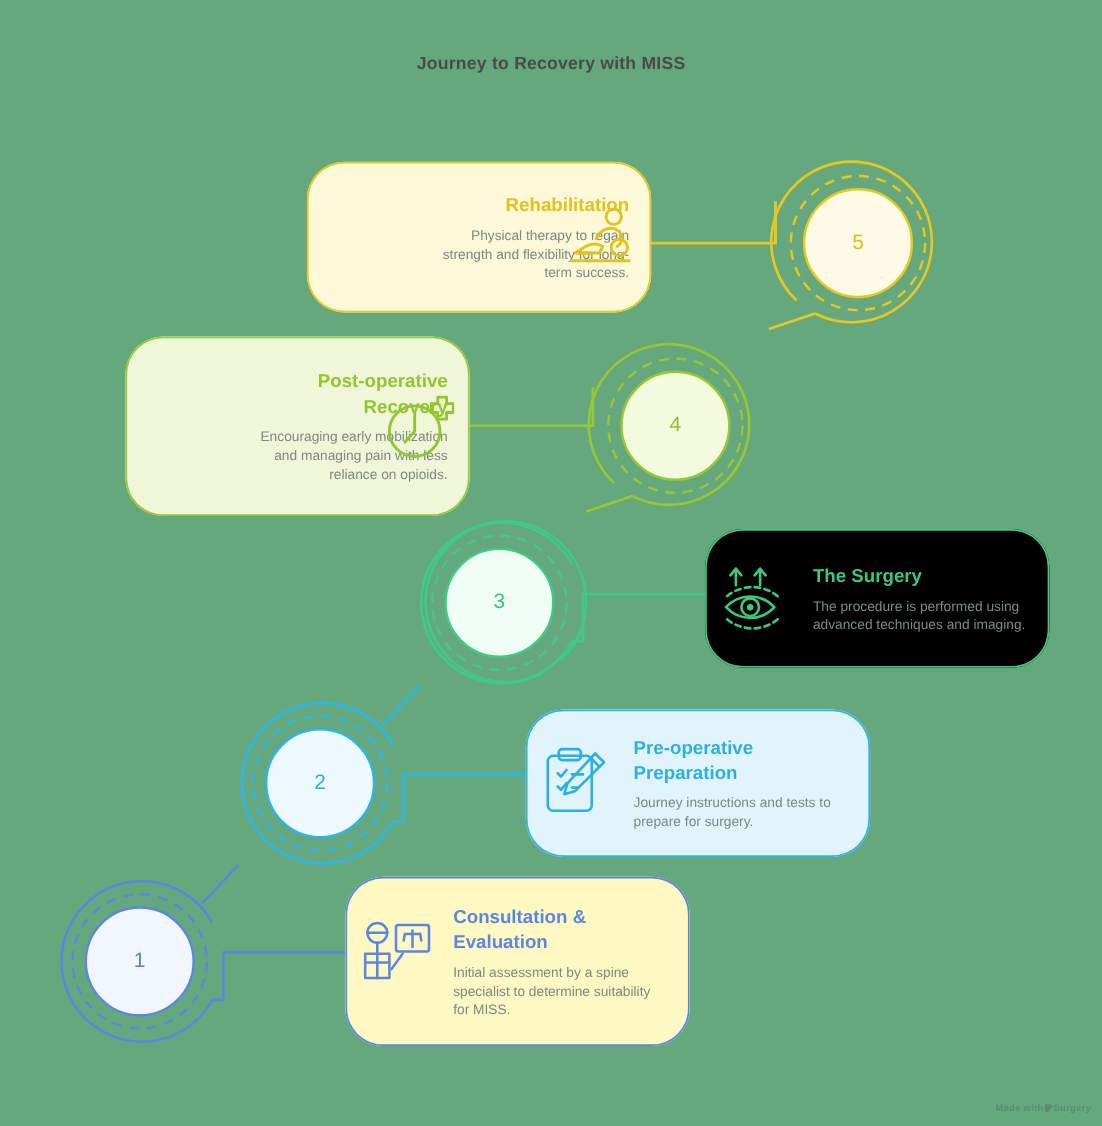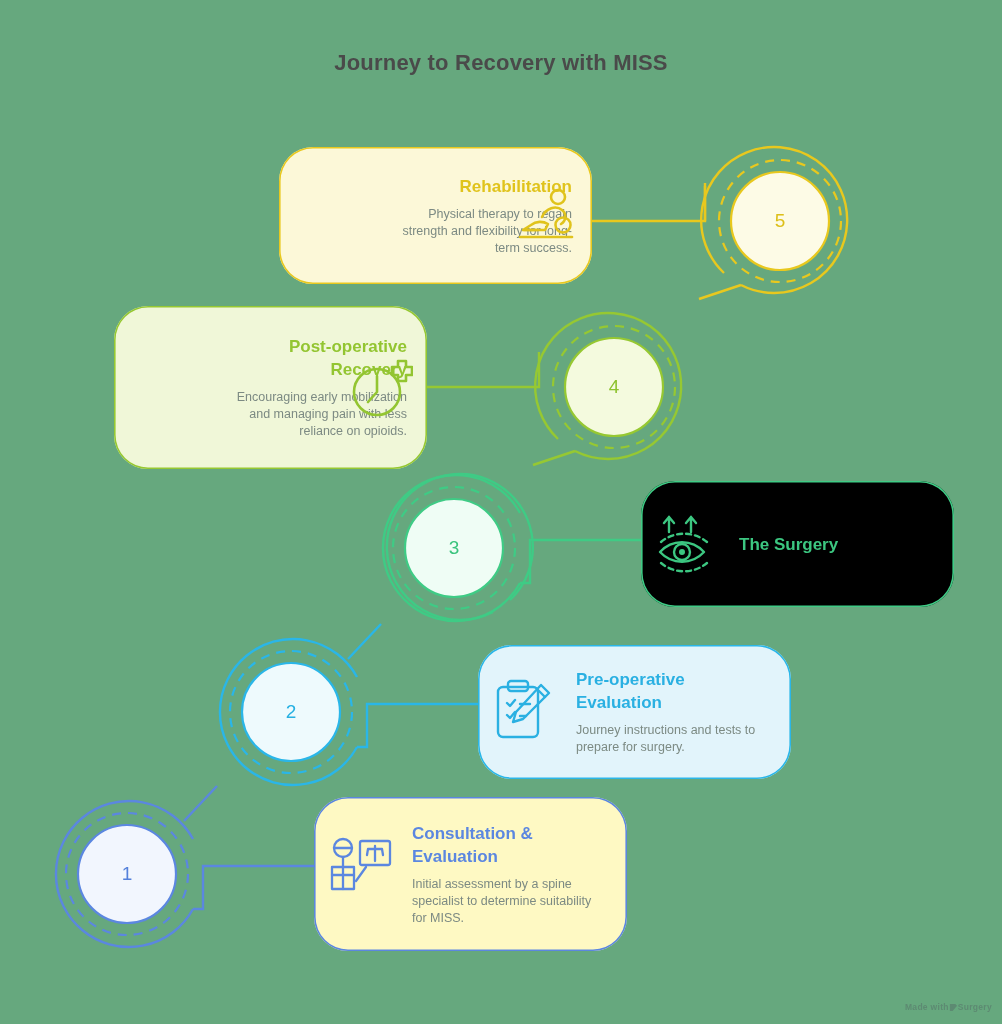--- a/index.html
+++ b/index.html
@@ -9,21 +9,21 @@
     font-family: "Liberation Sans", sans-serif;
   }
   body { background: #66a87e; position: relative; }
 
   #stage { position: absolute; inset: 0; }
 
   
   .title {
     position: absolute; left: 0; top: 50px; width: 1002px;
     text-align: center;
-    font-size: 22px; font-weight: bold;
+    font-size: 16px; font-weight: bold;
     color: #4a4a4a; letter-spacing: .2px;
   }
 
   
   .wires { position: absolute; left: 0; top: 0; width: 1002px; height: 1024px; }
 
   
   .card {
     position: absolute;
     border-radius: 34px;
@@ -147,36 +147,37 @@
         <path d="M34 20 v-15 M34 5 l-5 6 M34 5 l5 6"></path>
         <path d="M3 40 c12-13 32-13 44 0 -12 13-32 13-44 0 z"></path>
         <circle cx="25" cy="40" r="8"></circle>
         <circle cx="25" cy="40" r="1.8" fill="#3cc781"></circle>
         <path d="M4 30 c13-11 33-11 46 0" stroke-dasharray="5 4"></path>
         <path d="M4 51 c13 11 33 11 46 0" stroke-dasharray="5 4"></path>
       </svg>
     </div>
     <div class="txt">
       <div class="ttl" style="color:#3cc781;">The Surgery</div>
+      <div class="desc">The procedure is performed using advanced techniques and imaging.</div>
     </div>
   </div>
 
   <div class="card lalign" style="left:478px; top:645px; width:313px; height:134px; background:#e2f4fb; box-shadow:0 0 0 1.6px #2ab6e8 inset;">
     <div class="ico" style="left:16px; top:34px;">
       <svg width="62" height="64" viewBox="0 0 62 64" fill="none" stroke="#2ab0e2" stroke-width="2.4" stroke-linecap="round" stroke-linejoin="round">
         <rect x="4" y="8" width="40" height="50" rx="5"></rect>
         <rect x="14" y="2" width="20" height="10" rx="3"></rect>
         <path d="M13 24 l3 3 5-6 M26 25 h10"></path>
         <path d="M13 36 l3 3 5-6 M26 37 h6"></path>
         <path d="M47 6 l8 8 -26 26 -10 3 3-10 z"></path>
         <path d="M43 10 l8 8"></path>
       </svg>
     </div>
     <div class="txt">
-      <div class="ttl" style="color:#2ab0e2;">Pre-operative Evaluation</div>
+      <div class="ttl" style="color:#2ab0e2;">Pre-operative Preparation</div>
       <div class="desc">Journey instructions and tests to prepare for surgery.</div>
     </div>
   </div>
 
   <div class="card lalign" style="left:314px; top:797px; width:313px; height:154px; background:#fef9c3; box-shadow:0 0 0 1.6px #5b87e0 inset;">
     <div class="ico" style="left:14px; top:40px;">
       <svg width="68" height="66" viewBox="0 0 68 66" fill="none" stroke="#5b87e0" stroke-width="2.3" stroke-linecap="round" stroke-linejoin="round">
         <circle cx="15" cy="11" r="9"></circle>
         <path d="M6 11 h18"></path>
         <path d="M15 20 v10 M4 30 h22 v22 h-22 z"></path>

